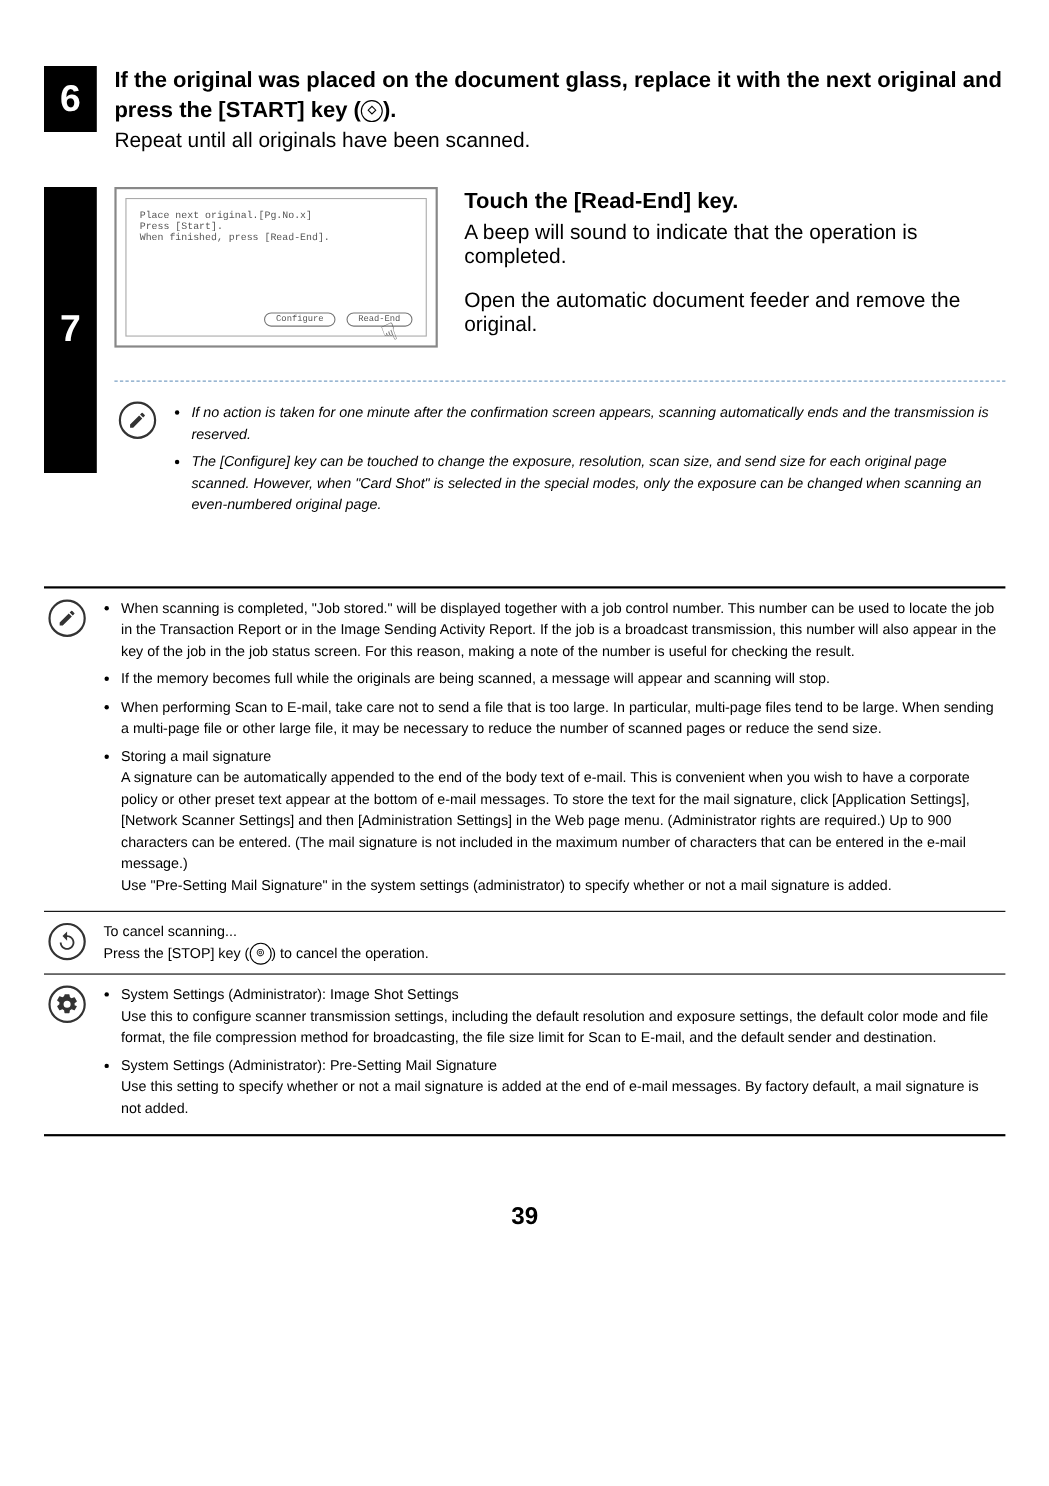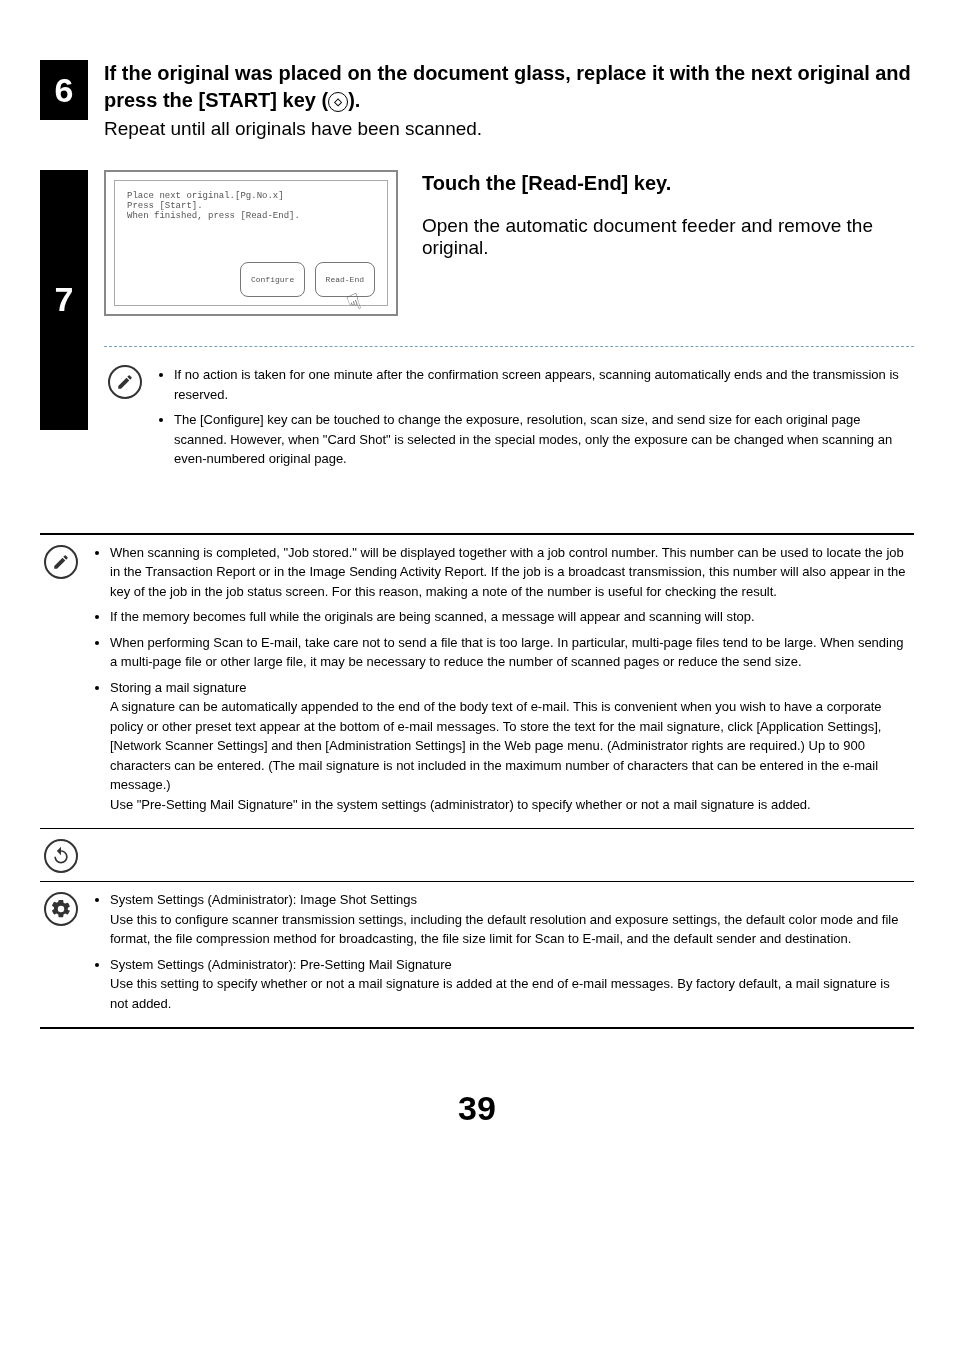--- a/index.html
+++ b/index.html
@@ -83,21 +83,21 @@
     border: 1px solid #aaa;
     margin: 0 8px 8px 8px;
     padding: 10px 12px 24px 12px;
     min-height: 90px;
     position: relative;
   }
   .lcd-btn {
     display: inline-block;
     border: 1px solid #777;
     border-radius: 8px;
-    padding: 12px 10px;
+    padding: 1px 10px;
     font-size: 8px;
     color: #555;
     margin-left: 4px;
   }
   .lcd-btn-row {
     position: absolute;
     bottom: 8px;
     right: 12px;
   }
   .pointer-hand {
@@ -113,20 +113,21 @@
   .dashed-hr {
     border: none;
     border-top: 1px dashed #7aa0c4;
     margin: 30px 0 12px 0;
   }
   .note-row {
     display: flex;
     align-items: flex-start;
     gap: 16px;
     padding: 6px 0 8px 4px;
+    font-style: italic;
   }
   .note-icon {
     width: 30px;
     height: 30px;
     border: 2px solid #333;
     border-radius: 50%;
     flex: 0 0 30px;
     display: flex;
     align-items: center;
     justify-content: center;
@@ -171,21 +172,21 @@
     font-size: 18px;
     font-weight: bold;
     margin-top: 2px;
   }
   .gear-icon svg {
     width: 22px;
     height: 22px;
   }
   .page-num {
     text-align: center;
-    font-size: 34px;
+    font-size: 22px;
     font-weight: bold;
     margin-top: 60px;
   }
   .bold {
     font-weight: normal;
   }
 </style>
 </head>
 <body>
 
@@ -221,20 +222,21 @@
             <div>When finished, press [Read-End].</div>
             <div class="lcd-btn-row">
               <span class="lcd-btn">Configure</span>
               <span class="lcd-btn">Read-End</span>
             </div>
             <div class="pointer-hand">☟</div>
           </div>
         </div>
         <div class="step7-right">
           <div class="step-title">Touch the [Read-End] key.</div>
+          <div class="step-sub">A beep will sound to indicate that the operation is completed.</div>
           <div class="step-sub" style="margin-top:18px">Open the automatic document feeder and remove the original.</div>
         </div>
       </div>
 
       <hr class="dashed-hr">
 
       <div class="note-row">
         <div class="note-icon">
           <svg viewBox="0 0 24 24" width="18" height="18">
               <path d="M3 17.25V21h3.75l11-11-3.75-3.75-11 11zM20.7 7.04a1 1 0 0 0 0-1.41l-2.34-2.34a1 1 0 0 0-1.41 0l-1.83 1.83 3.75 3.75 1.83-1.83z" fill="#333"></path>
@@ -273,20 +275,26 @@
     </div>
 
     <div class="box-divider"></div>
 
     <div class="box-row">
       <div class="box-icon">
         <svg viewBox="0 0 24 24" width="20" height="20">
             <path d="M12 4V1L7 6l5 5V7c3.3 0 6 2.7 6 6s-2.7 6-6 6-6-2.7-6-6H4c0 4.4 3.6 8 8 8s8-3.6 8-8-3.6-8-8-8z" fill="#333"></path>
           </svg>
       </div>
+      <div class="note-text">
+        <div class="bold">To cancel scanning...</div>
+        <div>
+          <span>Press the [STOP] key (</span><span class="circle-icon">⊚</span><span>) to cancel the operation.</span>
+        </div>
+      </div>
     </div>
 
     <div class="box-divider"></div>
 
     <div class="box-row">
       <div class="box-icon gear-icon">
         <svg viewBox="0 0 24 24">
             <path d="M19.4 13a7.8 7.8 0 0 0 .1-1 7.8 7.8 0 0 0-.1-1l2.1-1.6a.5.5 0 0 0 .1-.6l-2-3.5a.5.5 0 0 0-.6-.2l-2.5 1a7.6 7.6 0 0 0-1.7-1l-.4-2.6a.5.5 0 0 0-.5-.4h-4a.5.5 0 0 0-.5.4L9 4.1a7.6 7.6 0 0 0-1.7 1l-2.5-1a.5.5 0 0 0-.6.2l-2 3.5a.5.5 0 0 0 .1.6L4.4 10a7.8 7.8 0 0 0-.1 1 7.8 7.8 0 0 0 .1 1l-2.1 1.6a.5.5 0 0 0-.1.6l2 3.5a.5.5 0 0 0 .6.2l2.5-1a7.6 7.6 0 0 0 1.7 1l.4 2.6a.5.5 0 0 0 .5.4h4a.5.5 0 0 0 .5-.4l.4-2.6a7.6 7.6 0 0 0 1.7-1l2.5 1a.5.5 0 0 0 .6-.2l2-3.5a.5.5 0 0 0-.1-.6zM12 15.5A3.5 3.5 0 1 1 15.5 12 3.5 3.5 0 0 1 12 15.5z" fill="#333"></path>
           </svg>
       </div>

